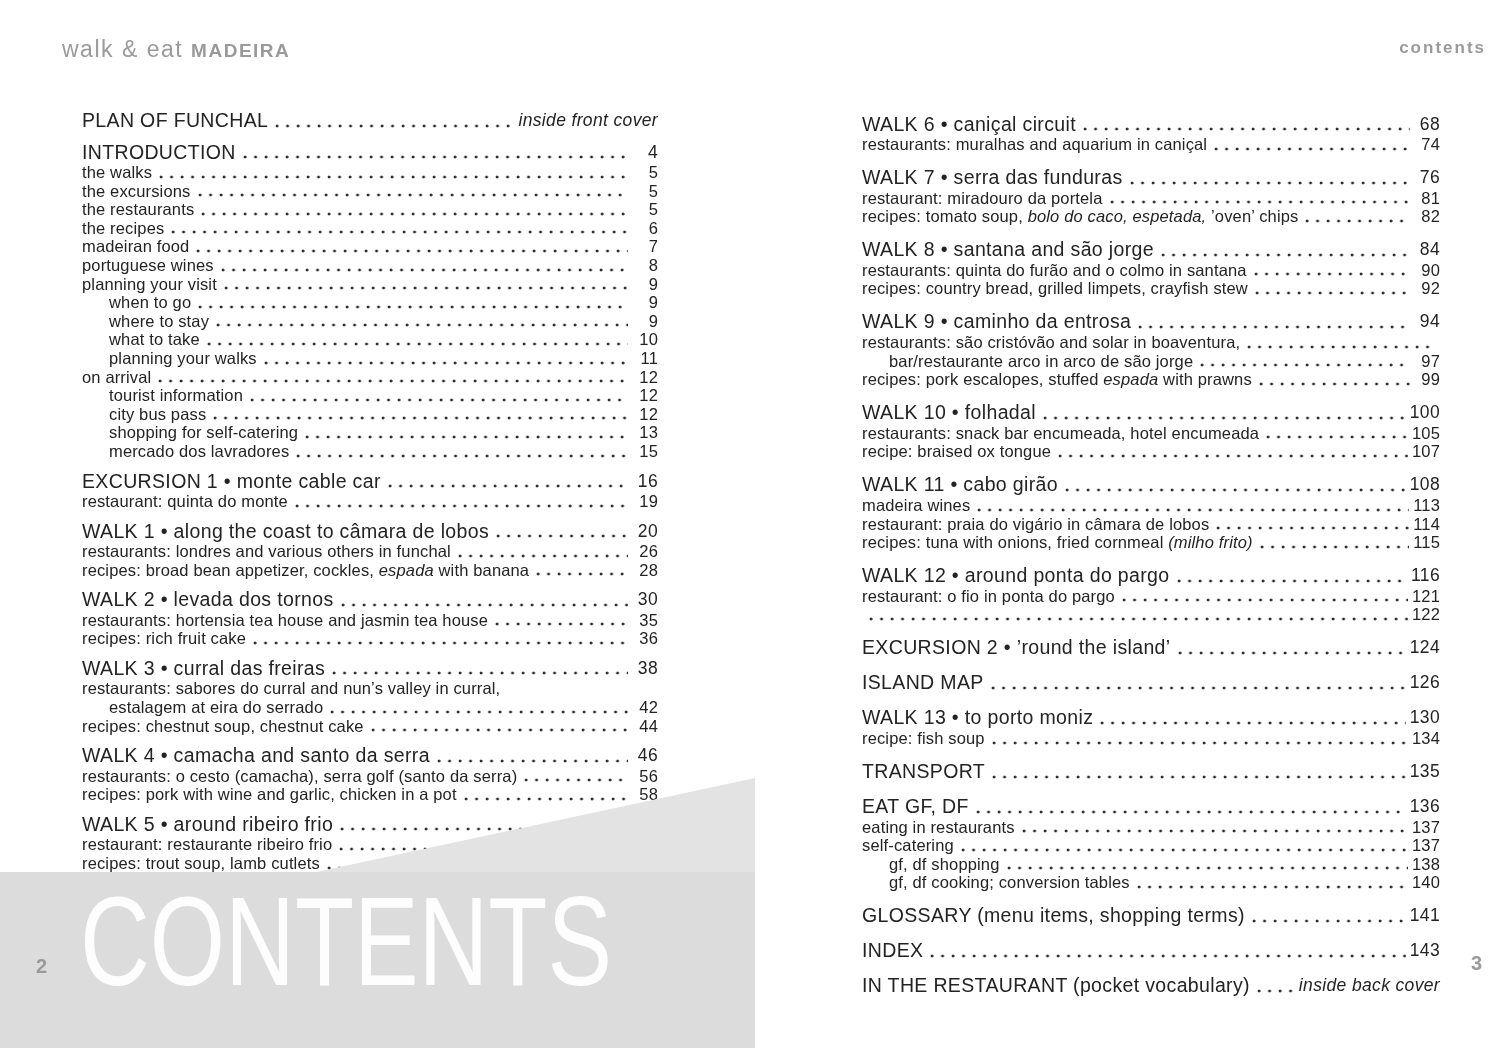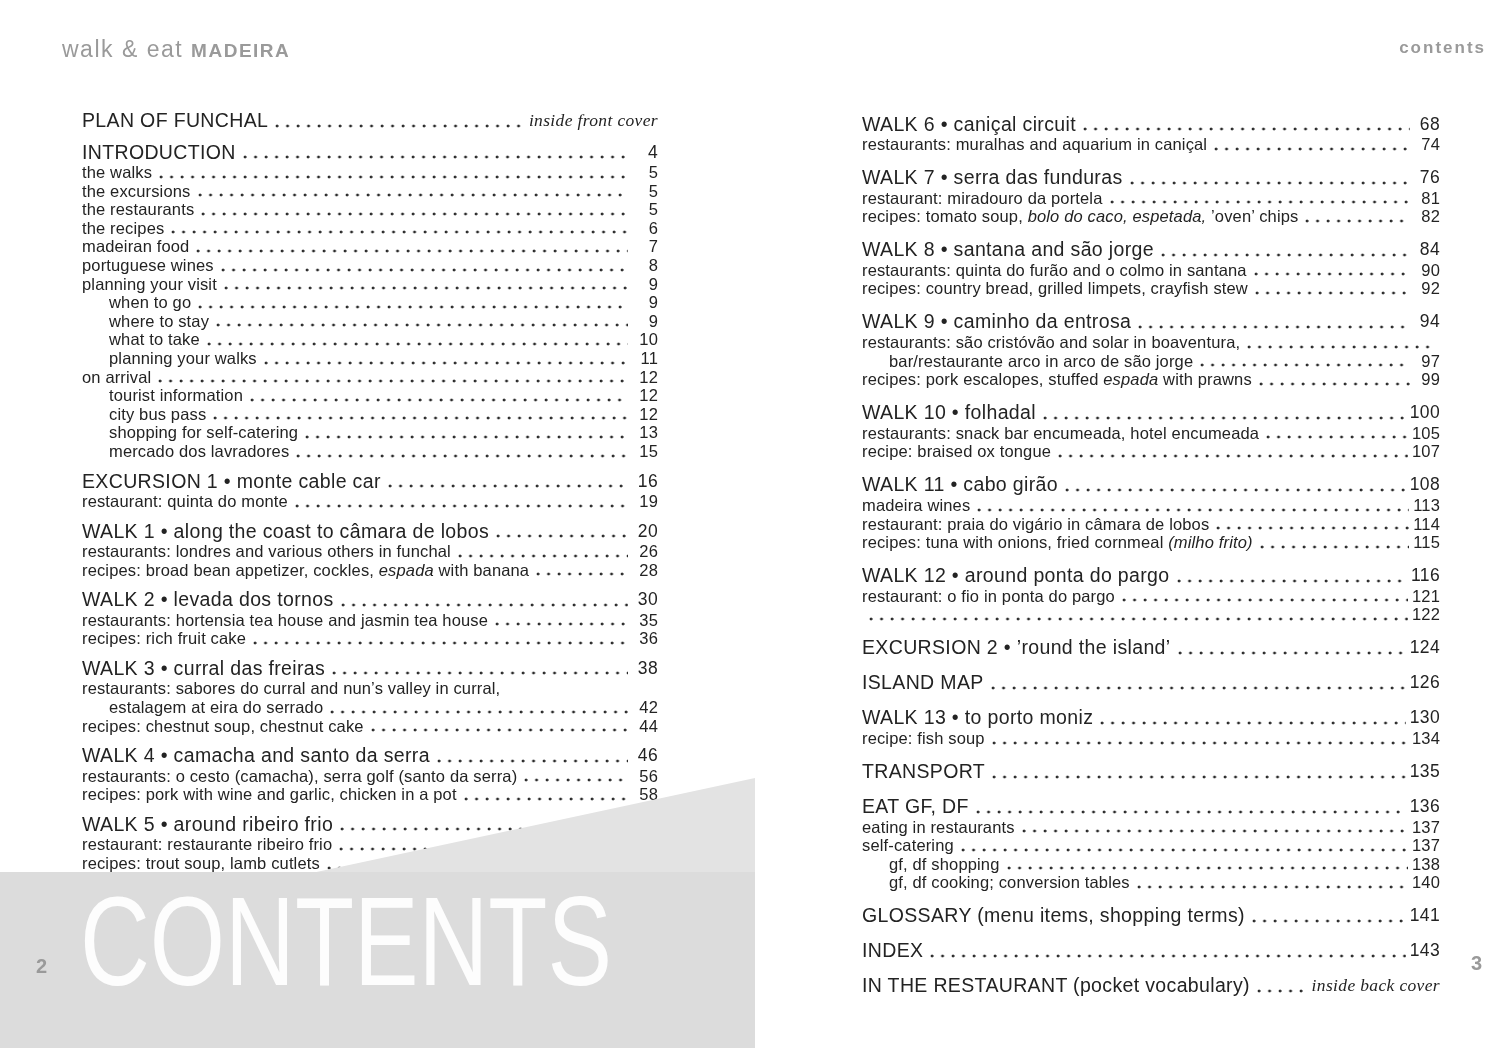--- a/index.html
+++ b/index.html
@@ -36,21 +36,21 @@
   .label{flex:0 0 auto;}
   .it{font-style:italic;}
   .leader{
     flex:1 1 auto;height:4px;margin:0 4px 3px 7px;min-width:10px;
     background-image:radial-gradient(circle at 2px 2px, #2b2b2b 1.25px, transparent 1.7px);
     background-size:10.5px 4px;background-repeat:repeat-x;background-position:left bottom;
   }
   .section .leader{margin-bottom:4px;}
   .pg{flex:0 0 auto;text-align:right;min-width:26px;font-size:16.5px;}
   .section .pg{font-size:17.5px;}
-  .pg.it{min-width:0;font-family:Liberation Serif, serif;}
+  .pg.it{min-width:0;}
   
   .gray-wedge{
     position:absolute;left:0;top:778px;width:755px;height:95px;
     background:var(--wedge,#e3e3e3);
     clip-path:polygon(41.3% 100%, 100% 0%, 100% 100%, 0% 100%);
   }
   .gray-band{
     position:absolute;left:0;top:872px;width:755px;height:176px;
     background:var(--band,#dcdcdc);
   }

